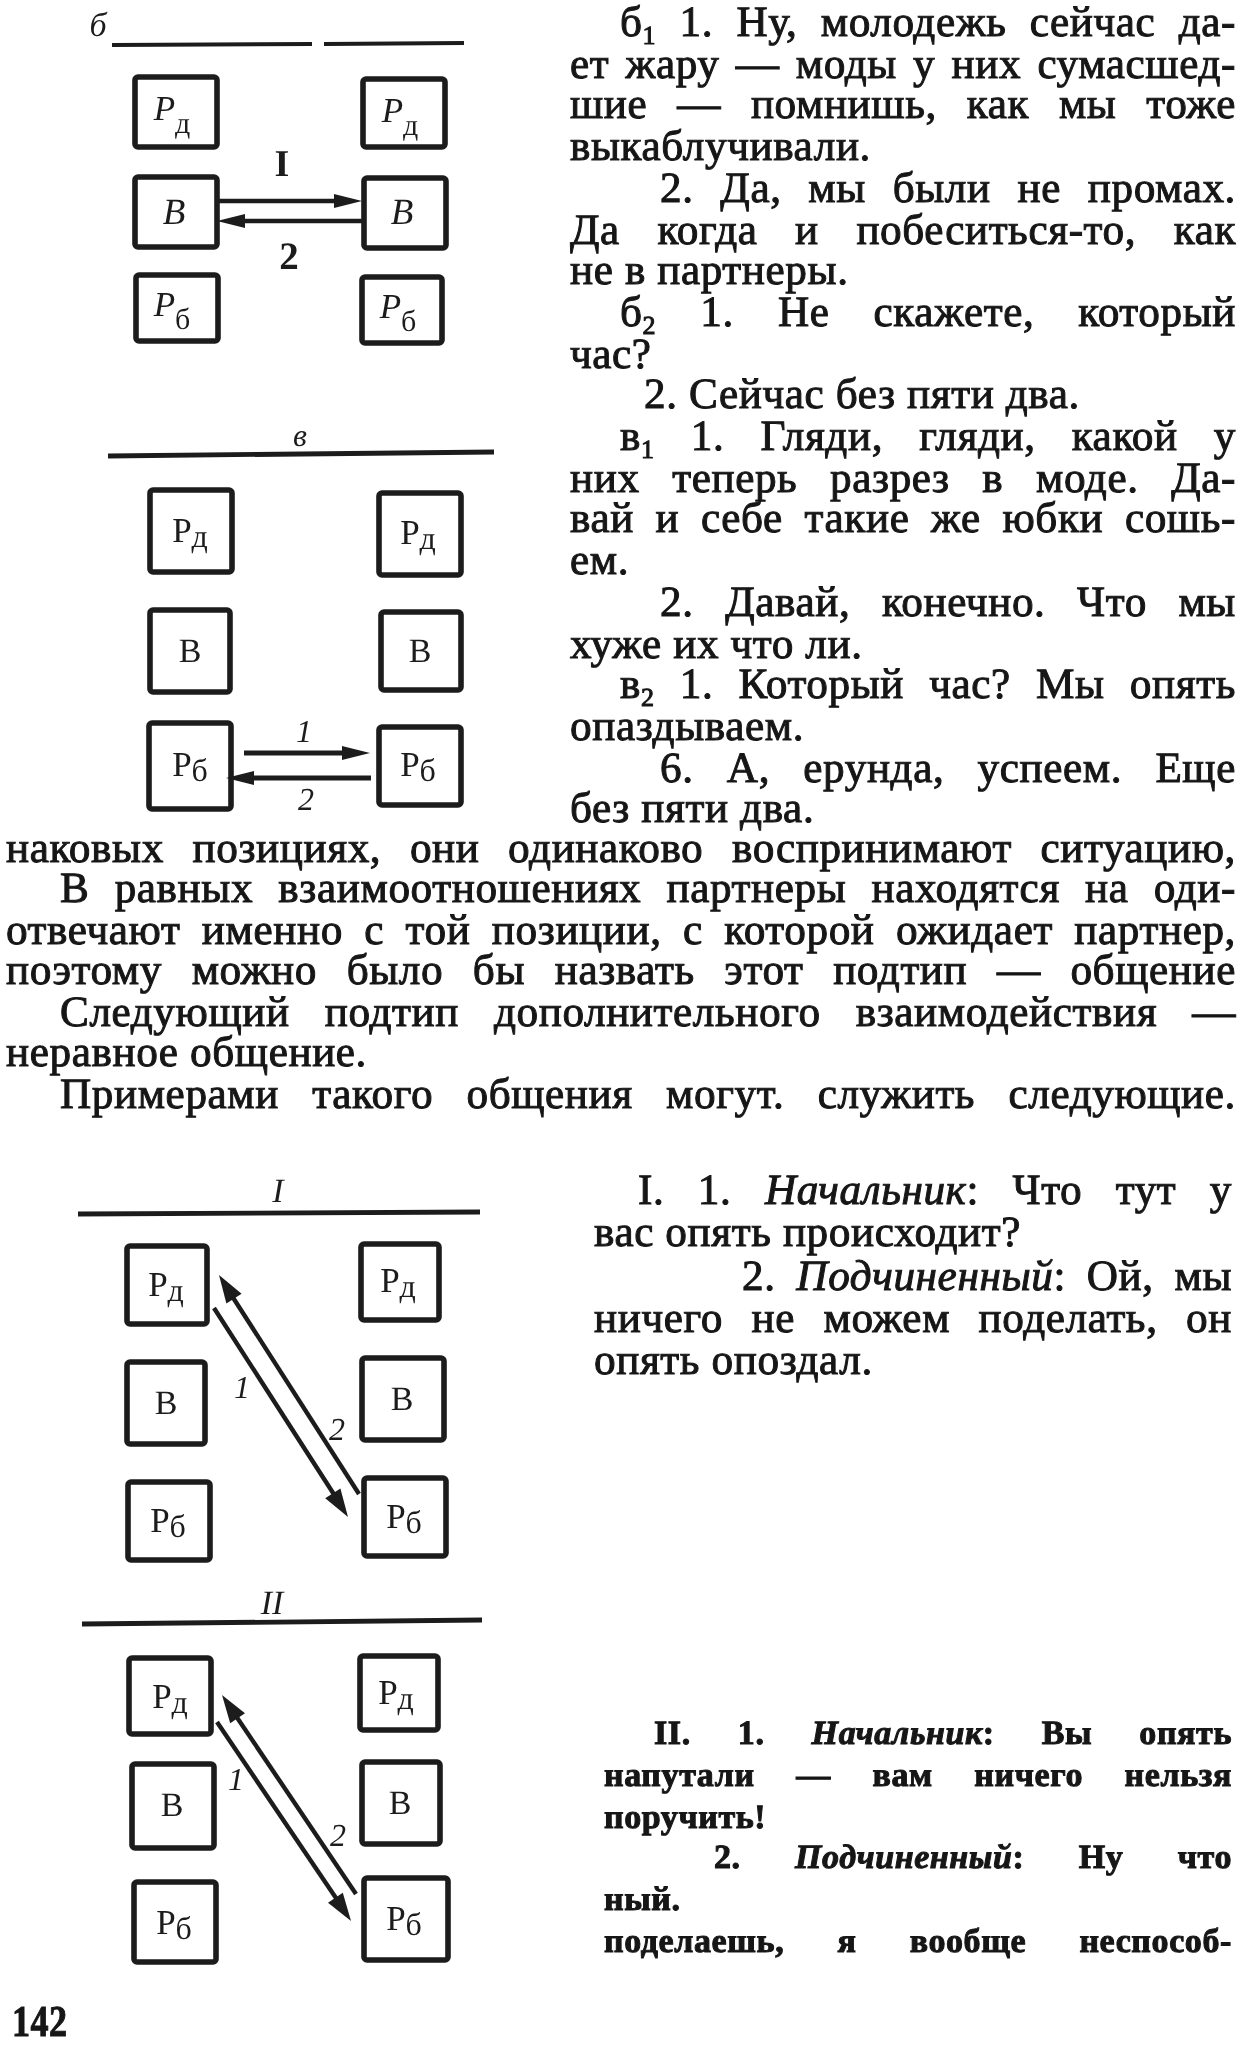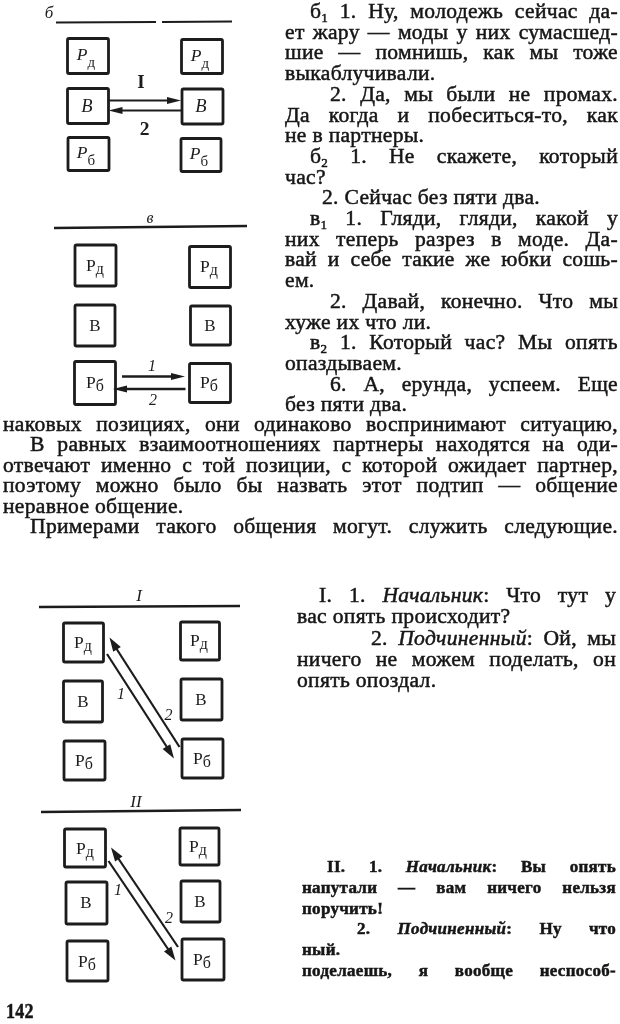--- a/index.html
+++ b/index.html
@@ -159,20 +159,21 @@
   <div class="ln">опаздываем.</div>
   <div class="ln j" style="padding-left:45px;">6. А, ерунда, успеем. Еще</div>
   <div class="ln">без пяти два.</div>
 </div>
 
 <div class="blk tx" id="parmid" style="left:3px;top:413.5px;width:615px;font-size:21.6px;line-height:20.6px;">
   <div class="ln j">наковых позициях, они одинаково воспринимают ситуацию,</div>
   <div class="ln j" style="padding-left:27px;">В равных взаимоотношениях партнеры находятся на оди-</div>
   <div class="ln j">отвечают именно с той позиции, с которой ожидает партнер,</div>
   <div class="ln j">поэтому можно было бы назвать этот подтип — общение</div>
+  <div class="ln j" style="padding-left:27px;">Следующий подтип дополнительного взаимодействия —</div>
   <div class="ln">неравное общение.</div>
   <div class="ln j" style="padding-left:27px;">Примерами такого общения могут. служить следующие.</div>
 </div>
 
 <div class="blk tx" id="dlg1" style="left:297px;top:585px;width:319px;font-size:21.6px;line-height:21.3px;">
   <div class="ln j" style="padding-left:22px;">I. 1. <i>Начальник</i>: Что тут у</div>
   <div class="ln">вас опять происходит?</div>
   <div class="ln j" style="padding-left:74px;">2. <i>Подчиненный</i>: Ой, мы</div>
   <div class="ln j">ничего не можем поделать, он</div>
   <div class="ln">опять опоздал.</div>

